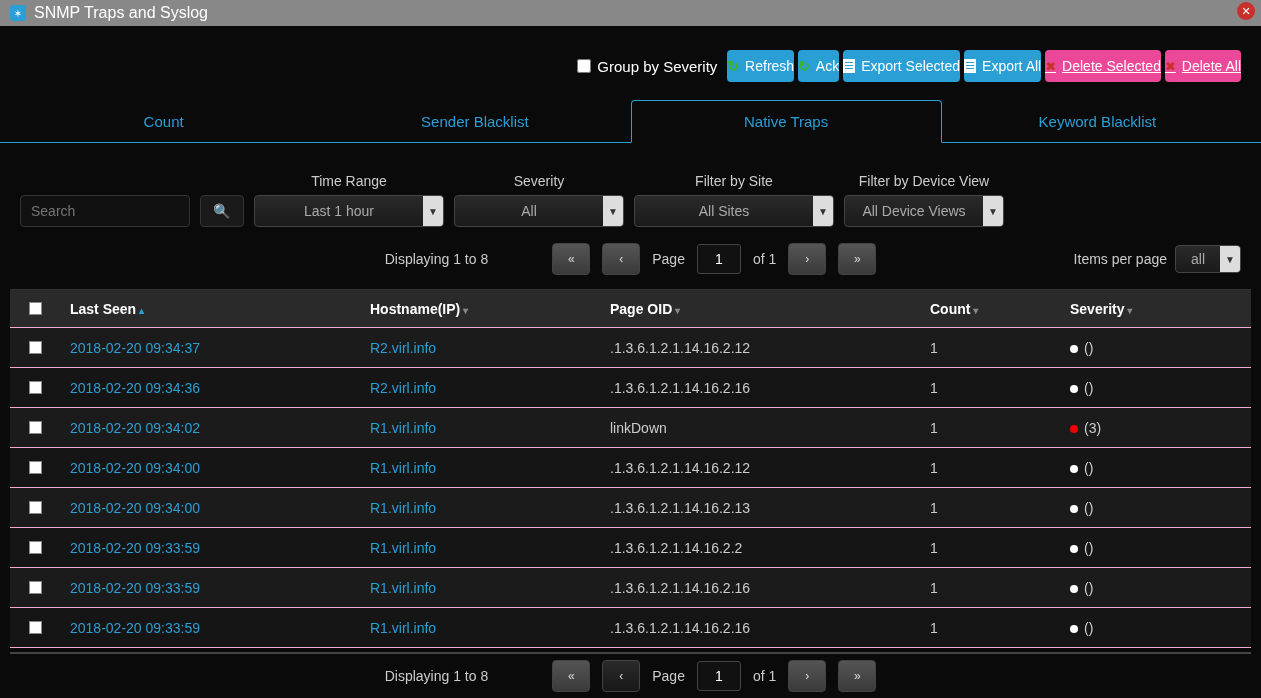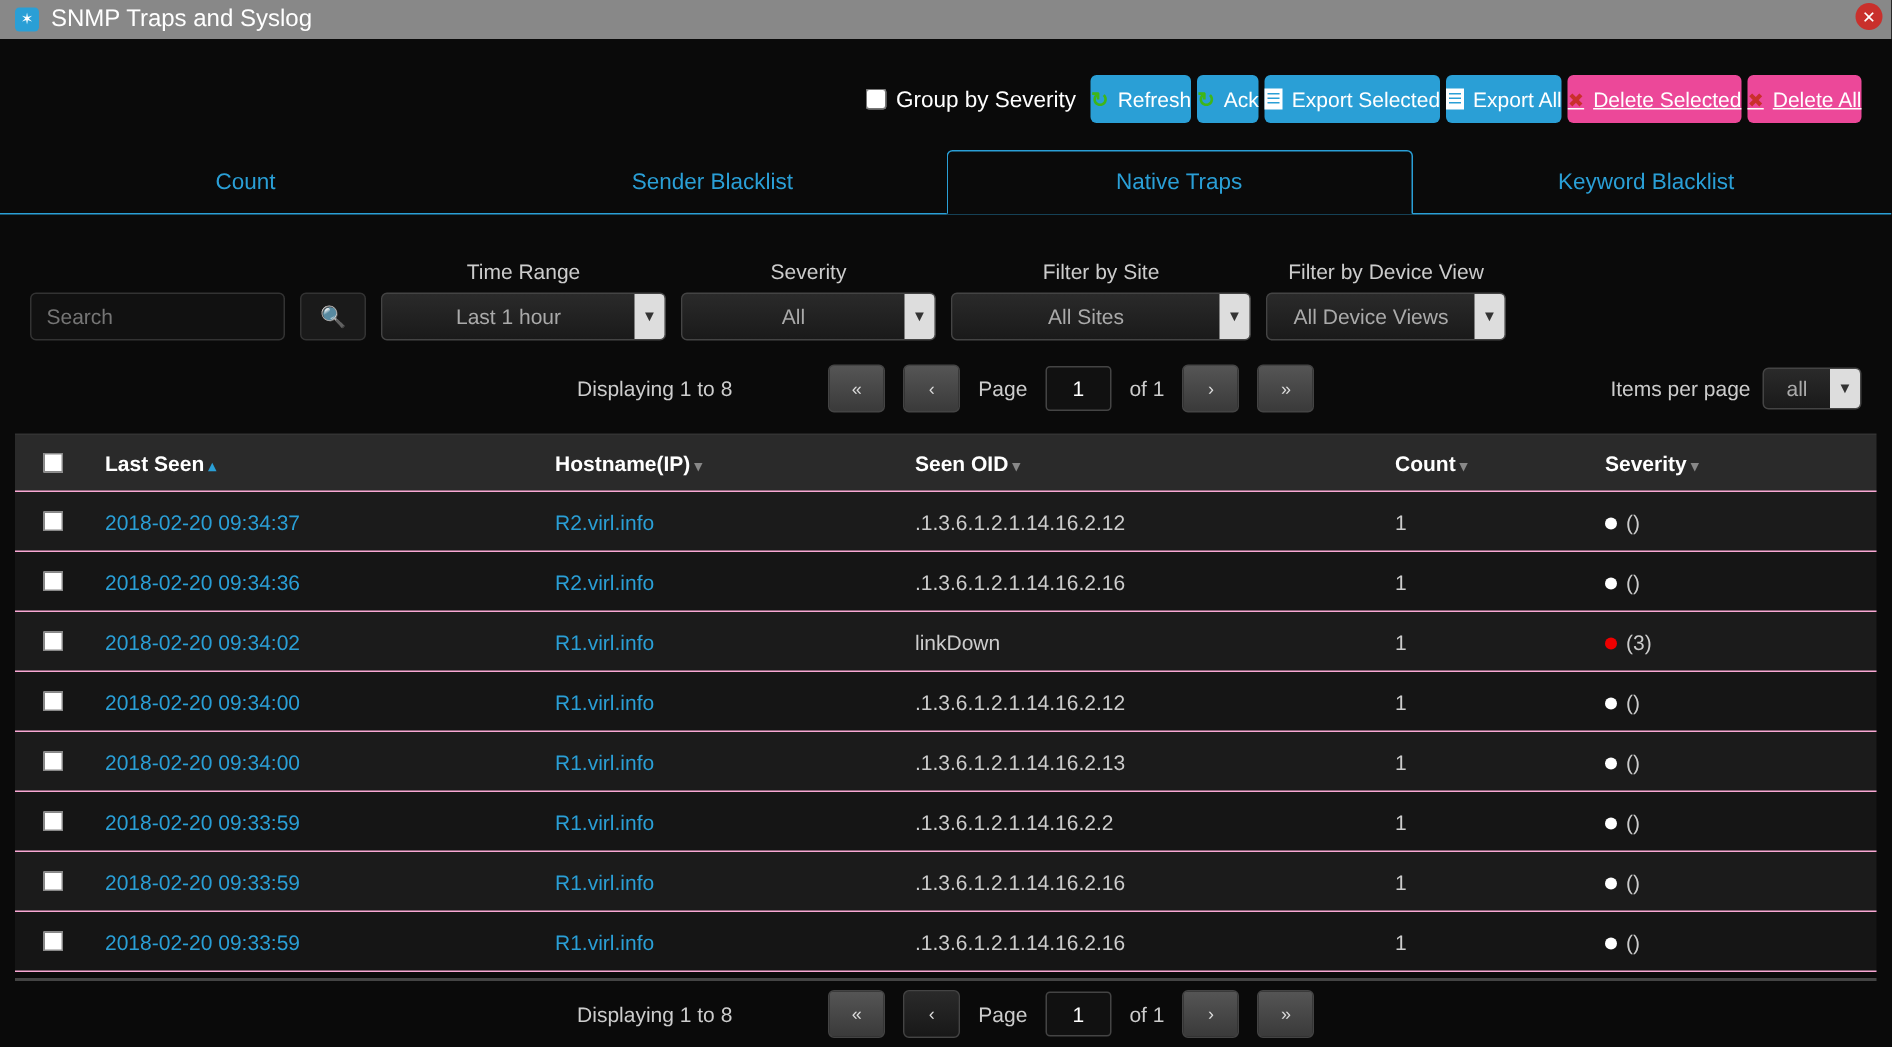--- a/index.html
+++ b/index.html
@@ -243,21 +243,21 @@
   </div>
 </div>
 
 <div class="tbl">
   <div class="thead">
     <div class="cell c-chk">
         <div class="chk"></div>
       </div>
     <div class="cell c-ls sort-asc">Last Seen</div>
     <div class="cell c-hn sort">Hostname(IP)</div>
-    <div class="cell c-oid sort">Seen OID</div>
+    <div class="cell c-oid sort">Page OID</div>
     <div class="cell c-cnt sort">Count</div>
     <div class="cell c-sev sort">Severity</div>
   </div>
   <div id="tbody">
       <div class="trow">
         <div class="cell c-chk">
           <div class="chk"></div>
         </div>
         <div class="cell c-ls"><span class="lnk">2018-02-20 09:34:37</span></div>
         <div class="cell c-hn"><span class="lnk">R2.virl.info</span></div>

